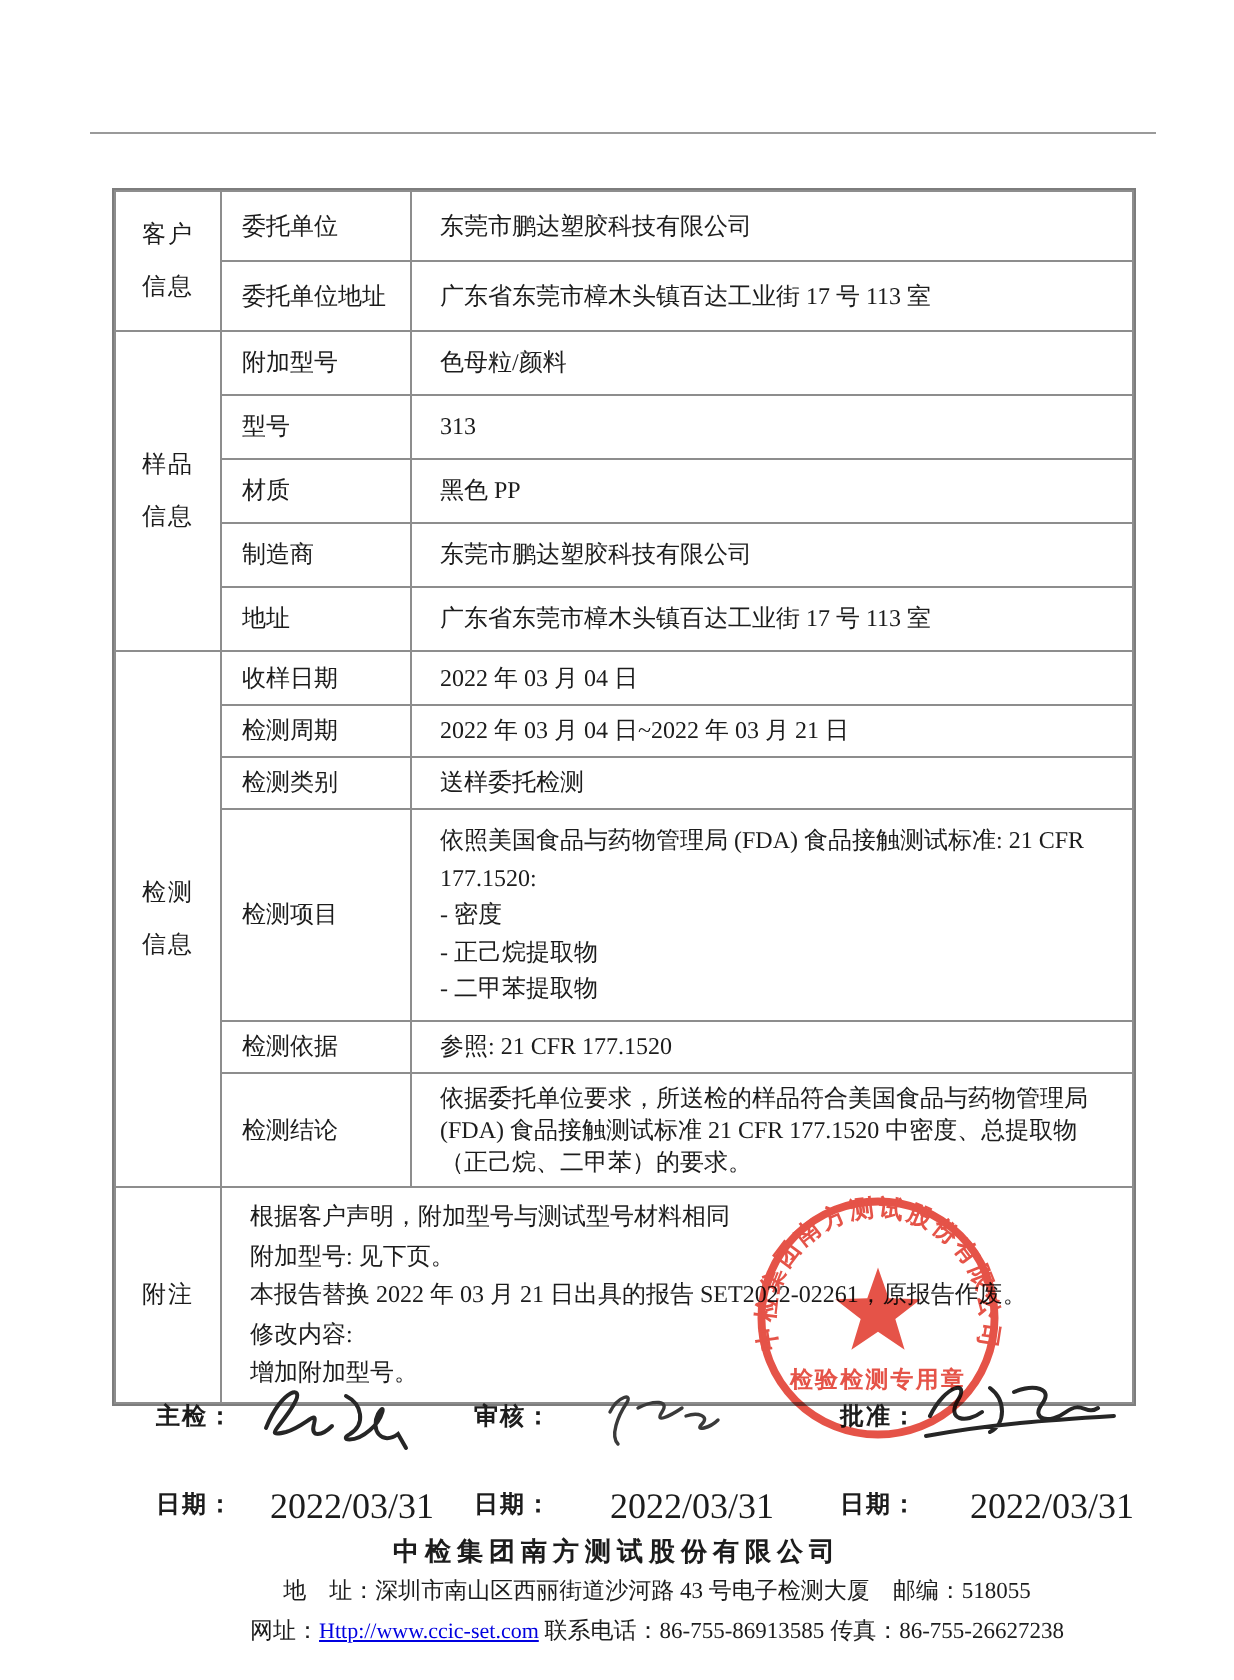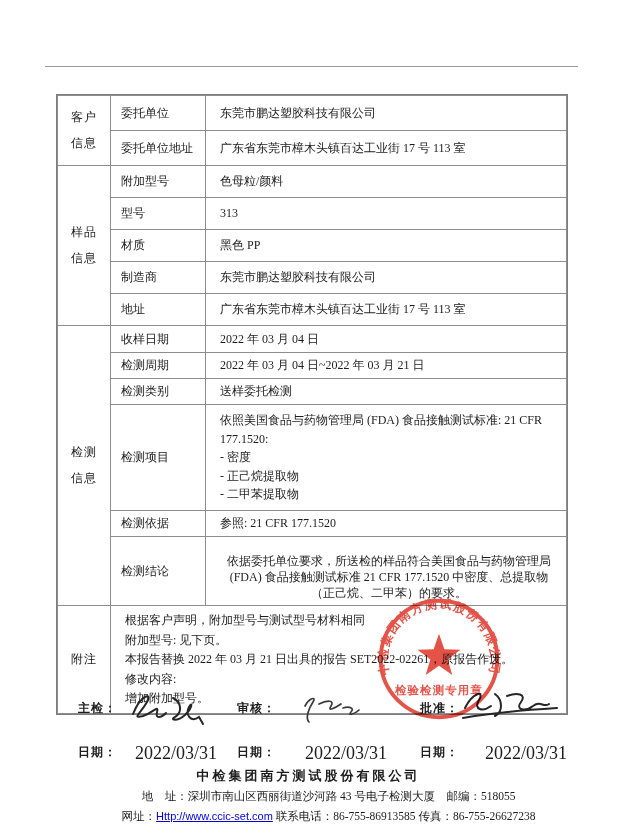--- a/index.html
+++ b/index.html
@@ -22,34 +22,34 @@
   table.report { position:absolute; top:75px; left:57px; width:510px;
                  border-collapse:collapse; table-layout:fixed; font-size:12px;margin-top:20px; }
   table.report { outline:1px solid #7d7d7d; }
   table.report td { border:1px solid #8d8d8d; vertical-align:middle; }
   td.sec { width:53px; text-align:center; white-space:pre-line; line-height:2.1; letter-spacing:1px; }
   td.fld { width:95px; padding-left:10px; }
   td.val { padding-left:14px; padding-right:8px; }
   .pre { white-space:pre-line; }
   .lh-loose { line-height:1.55; padding-top:6px; padding-bottom:6px; }
   .lh-mid   { line-height:1.62; padding-top:5px; padding-bottom:5px; }
-  .lh-tight { line-height:1.34; padding-top:16px; padding-bottom:4px;text-align:center; }
+  .lh-tight { line-height:1.34; padding-top:4px; padding-bottom:4px; }
   
   .sigblock { position:absolute; top:686px; left:57px; width:510px; height:80px; z-index:2; }
   .sigblock .lbl { position:absolute; font-size:12px; font-weight:bold; letter-spacing:1px; white-space:nowrap; }
   .sigblock .dt  { position:absolute; font-size:18px; white-space:nowrap; }
   .sig-svg { position:absolute; }
   
   .stamp { position:absolute; left:376px; top:596px; width:126px; height:126px;
            z-index:5; opacity:.88; mix-blend-mode:multiply; pointer-events:none; }
   
   .footer { position:absolute; top:766px; left:0; width:617px; text-align:center; line-height:1.55; }
   .f-company { font-weight:bold; font-size:13px; letter-spacing:3px; }
   .f-line { font-size:11.5px; margin-top:2px; white-space:nowrap;margin-left:40px; }
-  .f-link { color:#0000e0; text-decoration:underline; font-family:Liberation Sans, sans-serif; font-size:11px; }
+  .f-link { color:#0000e0; text-decoration:underline; font-family:Liberation Serif, serif; font-size:11px; }
 </style>
 </head>
 <body>
 
 <div class="page">
 
   <div class="header-rule"></div>
 
   <table class="report">
 

